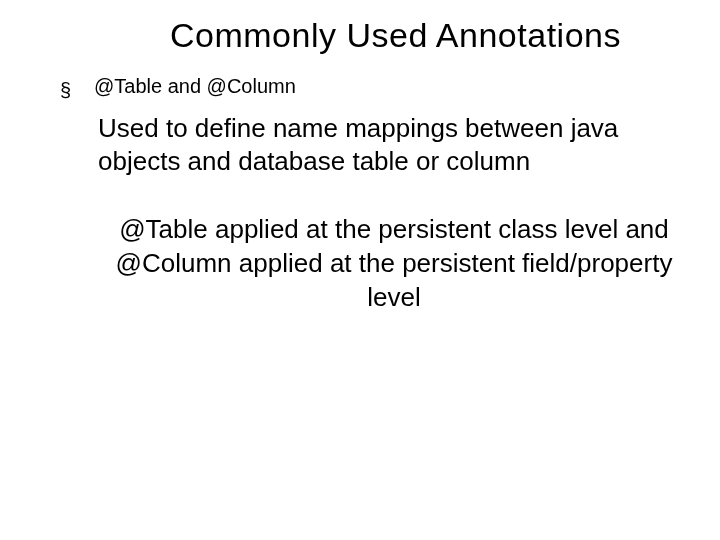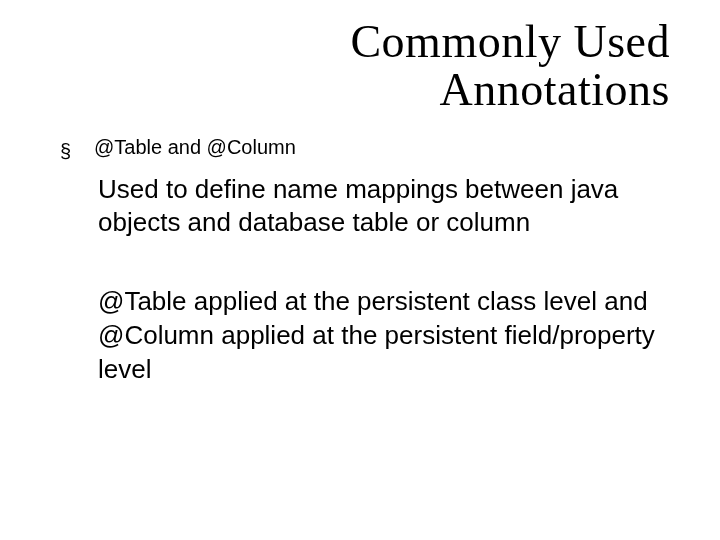--- a/index.html
+++ b/index.html
@@ -5,24 +5,24 @@
     * { box-sizing: border-box; margin: 0; padding: 0; }
     html, body { width: 720px; height: 540px; }
     body {
       background: #fff;
       font-family: Arial, Helvetica, sans-serif;
       color: #000;
       padding: 10px 30px 0 30px;
       overflow: hidden;
     }
     .title {
-      font-family: Liberation Serif, serif;
-      font-size: 46px;
+      font-family: Liberation Sans, sans-serif;
+      font-size: 34px;
       font-weight: 400;
-      text-align: right;
+      text-align: left;
       line-height: 1.05;
       margin: 8px 20px 20px 140px;
       letter-spacing: 0.5px;
     }
     .content {
       padding-left: 30px;
     }
     .bullet-row {
       display: flex;
       align-items: flex-start;
@@ -39,21 +39,21 @@
       font-size: 20px;
       line-height: 1.25;
     }
     .body-block {
       font-size: 26px;
       line-height: 1.3;
       margin-left: 38px;
       margin-top: 10px;
       max-width: 560px;
     }
-    .body-block.gap { margin-top: 45px; max-width: 610px; }
+    .body-block.gap { margin-top: 34px; max-width: 610px; text-align: center; }
   </style>
 </head>
 <body>
 
 <div class="title">Commonly Used Annotations</div>
 
 <div class="content">
   <div class="bullet-row">
     <div class="bullet">§</div>
     <div class="bullet-text">@Table and @Column</div>

